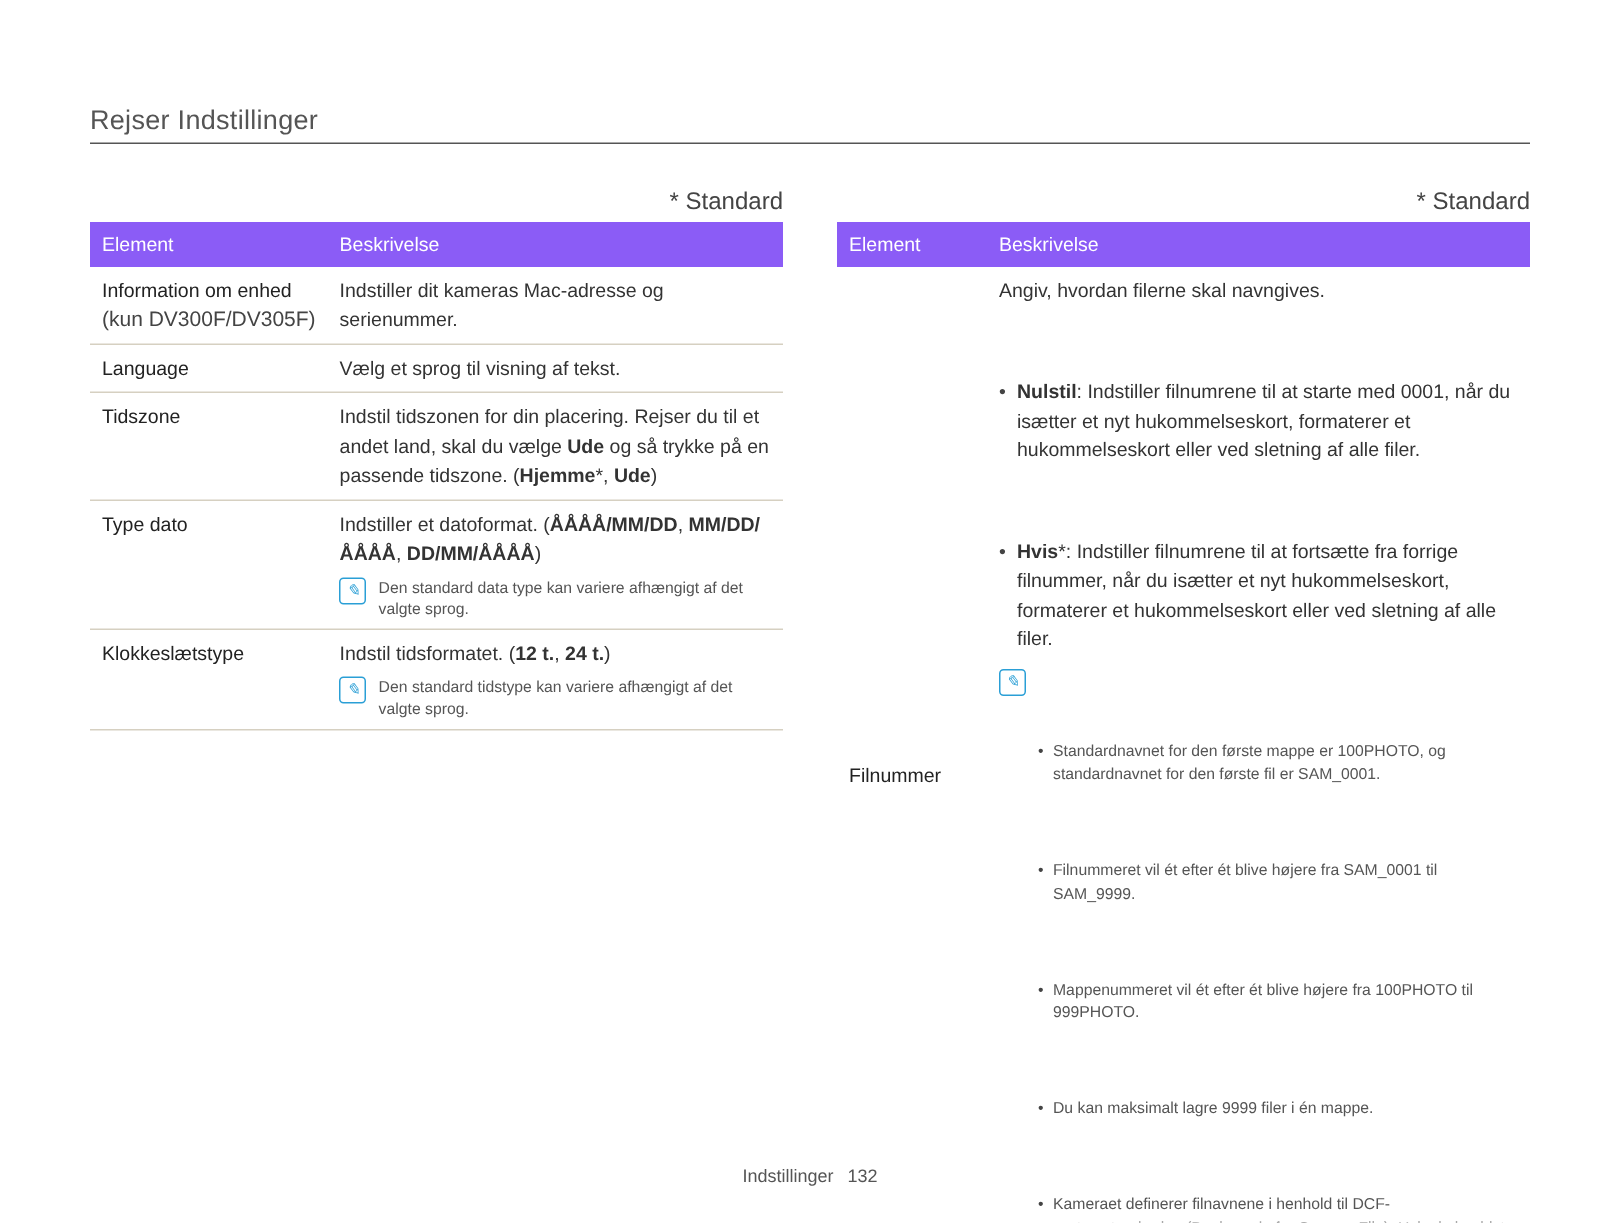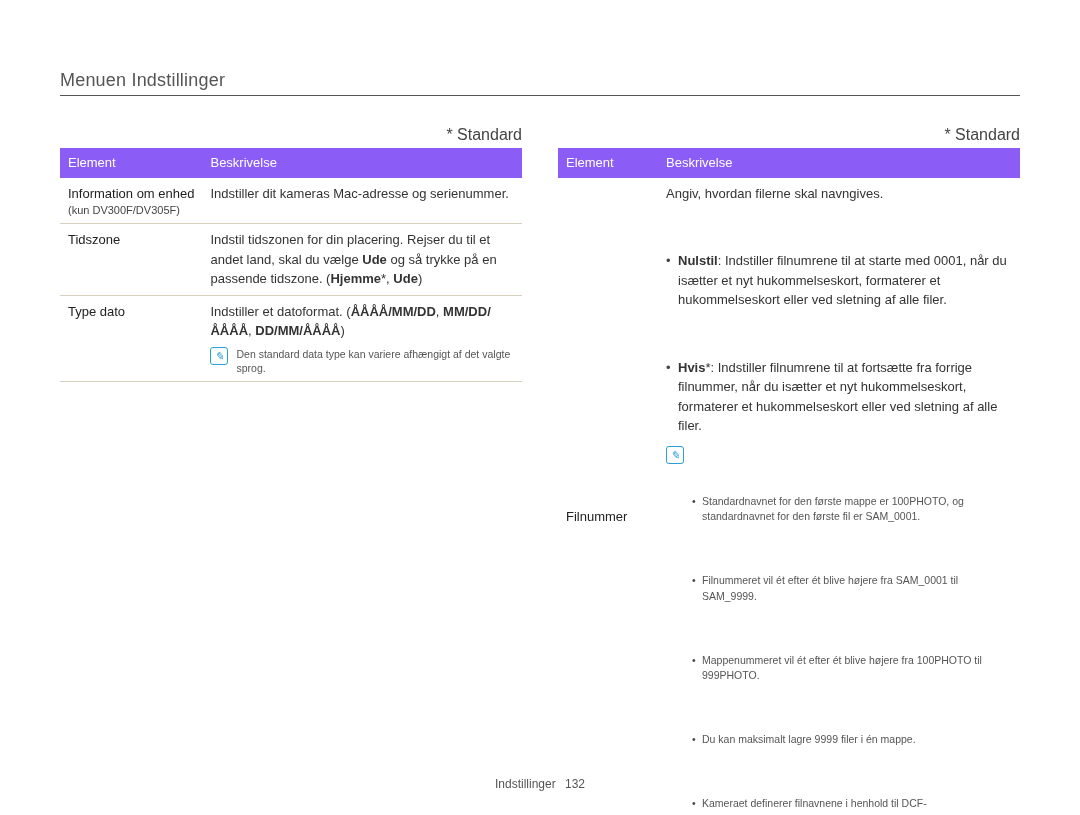--- a/index.html
+++ b/index.html
@@ -61,21 +61,21 @@
     border-bottom: 1px solid #d6d0c1;
     padding: 6px 8px;
     vertical-align: top;
     color: #333;
   }
   table.settings td.elem {
     white-space: nowrap;
     color: #222;
   }
   table.settings .subnote {
-    font-size: 11px;
+    font-size: 14px;
     color: #444;
     line-height: 1.3;
   }
   .note-row {
     display: flex;
     align-items: flex-start;
     gap: 8px;
     margin-top: 6px;
   }
   .note-icon {
@@ -127,21 +127,21 @@
     text-align: center;
     font-size: 12px;
     color: #555;
     margin-top: 14px;
   }
   .footer .pgnum { color: #555; margin-left: 6px; }
 </style>
 </head>
 <body>
 
-<div class="breadcrumb">Menuen Indstillinger</div>
+<div class="breadcrumb">Rejser Indstillinger</div>
 <div class="rule"></div>
 
 <div class="columns">
 
   <div class="col">
     <div class="standard-note">* Standard</div>
 
     <table class="settings">
       <thead>
         <tr>
@@ -149,34 +149,48 @@
           <th>Beskrivelse</th>
         </tr>
       </thead>
       <tbody>
         <tr>
           <td class="elem">
             <div>Information om enhed</div>
             <div class="subnote">(kun DV300F/DV305F)</div>
           </td>
           <td>Indstiller dit kameras Mac-adresse og serienummer.</td>
+        </tr>
+        <tr>
+          <td class="elem">Language</td>
+          <td>Vælg et sprog til visning af tekst.</td>
         </tr>
         <tr>
           <td class="elem">Tidszone</td>
           <td>
             <span>Indstil tidszonen for din placering. Rejser du til et andet land, skal du vælge </span><span class="b">Ude</span><span> og så trykke på en passende tidszone. (</span><span class="b">Hjemme</span><span>*, </span><span class="b">Ude</span><span>)</span>
           </td>
         </tr>
         <tr>
           <td class="elem">Type dato</td>
           <td>
             <span>Indstiller et datoformat. (</span><span class="b">ÅÅÅÅ/MM/DD</span><span>, </span><span class="b">MM/DD/ÅÅÅÅ</span><span>, </span><span class="b">DD/MM/ÅÅÅÅ</span><span>)</span>
             <div class="note-row">
               <div class="note-icon">✎</div>
               <div class="note-text">Den standard data type kan variere afhængigt af det valgte sprog.</div>
+            </div>
+          </td>
+        </tr>
+        <tr>
+          <td class="elem">Klokkeslætstype</td>
+          <td>
+            <span>Indstil tidsformatet. (</span><span class="b">12 t.</span><span>, </span><span class="b">24 t.</span><span>)</span>
+            <div class="note-row">
+              <div class="note-icon">✎</div>
+              <div class="note-text">Den standard tidstype kan variere afhængigt af det valgte sprog.</div>
             </div>
           </td>
         </tr>
       </tbody>
     </table>
   </div>
 
   <div class="col">
     <div class="standard-note">* Standard</div>
 

